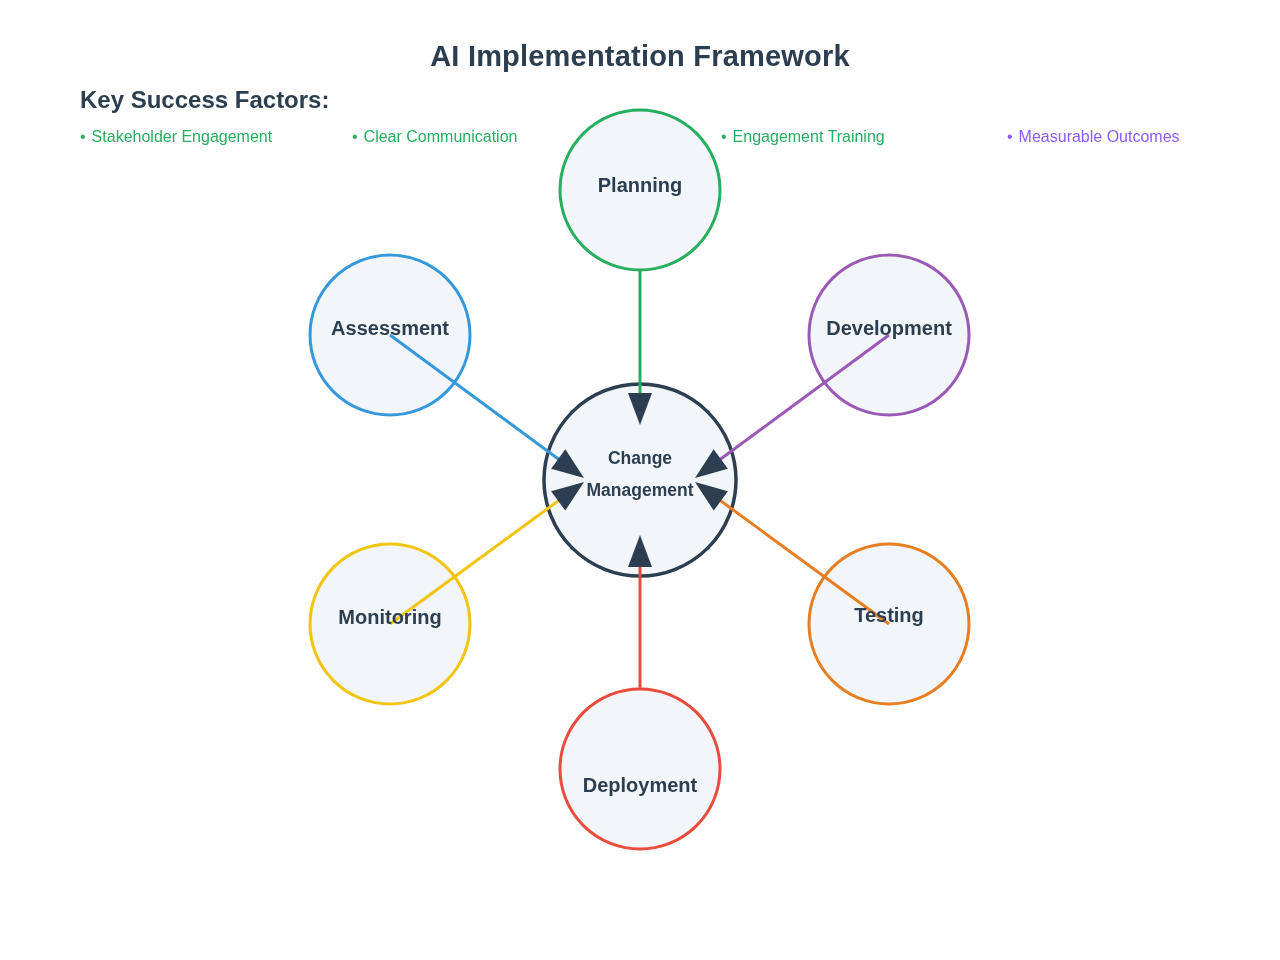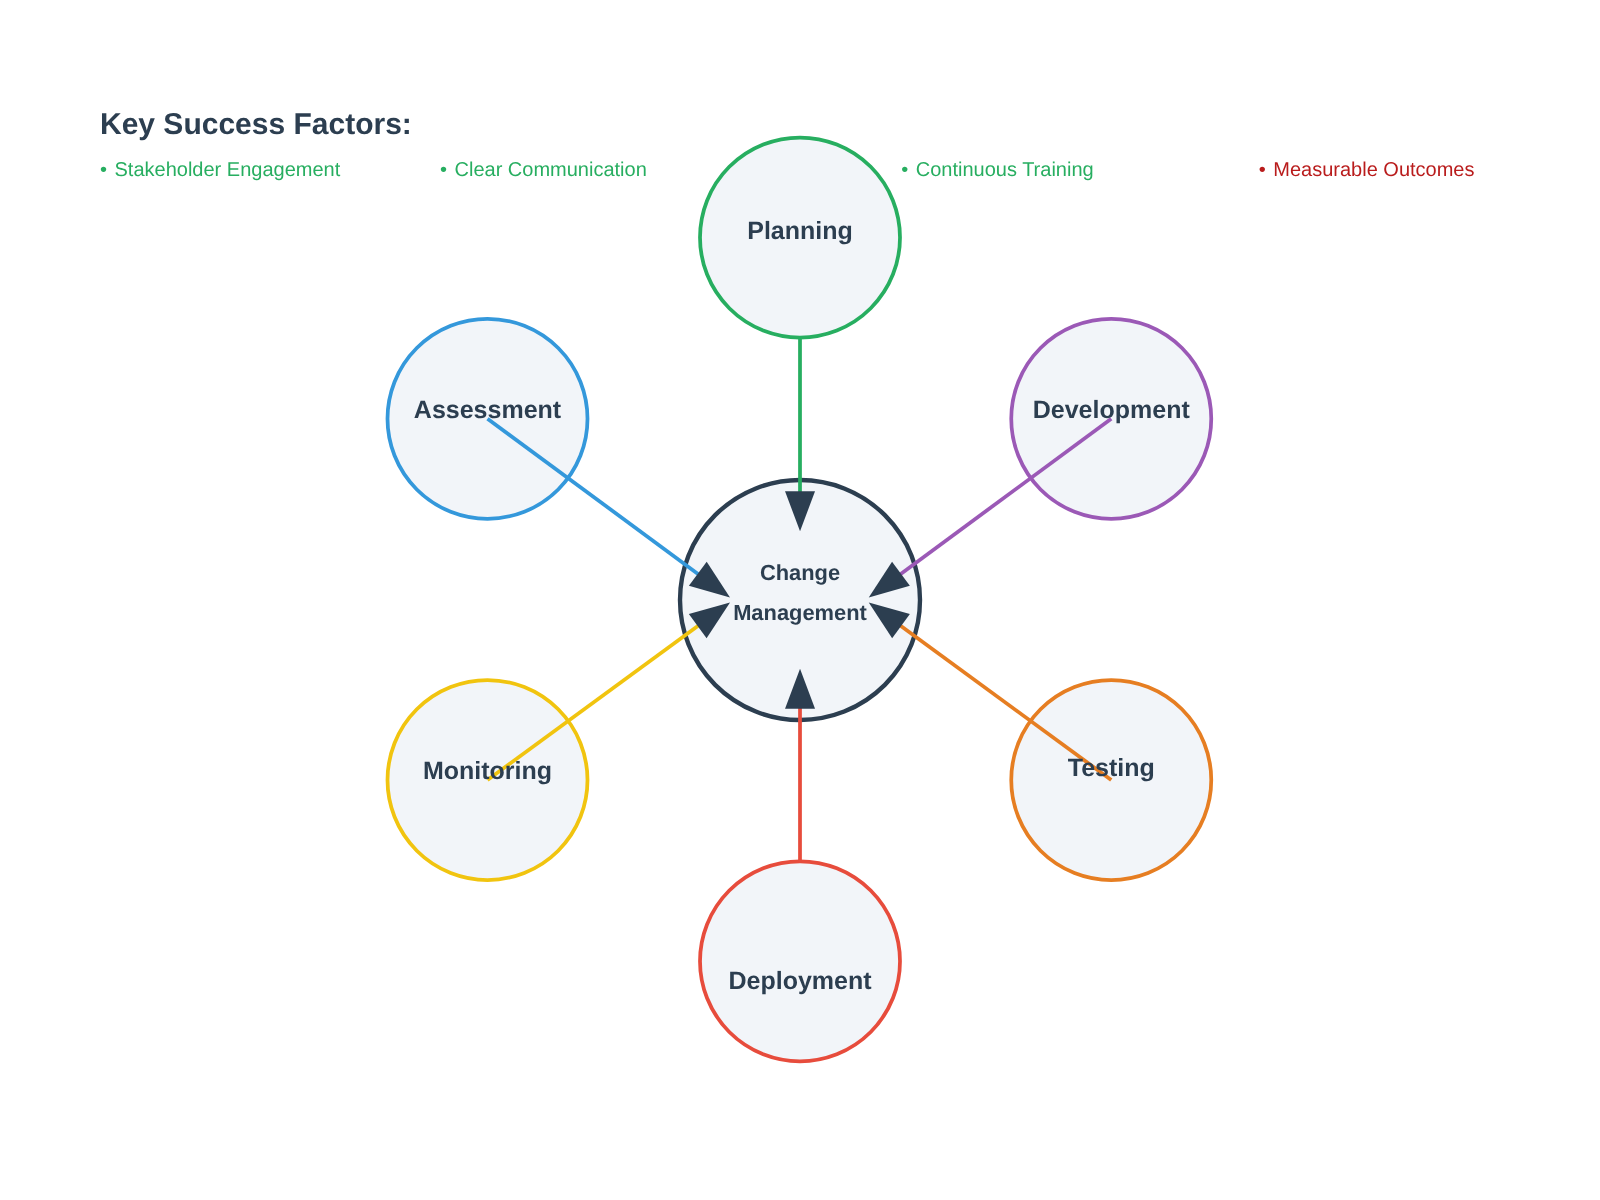--- a/index.html
+++ b/index.html
@@ -65,31 +65,32 @@
       <text x="640" y="185" text-anchor="middle" dominant-baseline="central" fill="#2c3e50" class="sat-label">Planning</text>
       <text x="390" y="328" text-anchor="middle" dominant-baseline="central" fill="#2c3e50" class="sat-label">Assessment</text>
       <text x="889" y="328" text-anchor="middle" dominant-baseline="central" fill="#2c3e50" class="sat-label">Development</text>
       <text x="390" y="617" text-anchor="middle" dominant-baseline="central" fill="#2c3e50" class="sat-label">Monitoring</text>
       <text x="889" y="615" text-anchor="middle" dominant-baseline="central" fill="#2c3e50" class="sat-label">Testing</text>
       <text x="640" y="785" text-anchor="middle" dominant-baseline="central" fill="#2c3e50" class="sat-label">Deployment</text>
       <text x="640" y="458" text-anchor="middle" dominant-baseline="central" fill="#2c3e50" class="hub-label">Change</text>
       <text x="640" y="490" text-anchor="middle" dominant-baseline="central" fill="#2c3e50" class="hub-label">Management</text>
     </svg>
 
+  <div class="page-title" style="color: rgb(44, 62, 80);">AI Implementation Framework</div>
 
   <div class="ksf-heading" style="color: rgb(44, 62, 80);">Key Success Factors:</div>
 
   <div class="factors">
     <span class="factor f1" style="color: rgb(39, 174, 96);">
       <span class="bullet">•</span><span>Stakeholder Engagement</span>
     </span>
     <span class="factor f2" style="color: rgb(39, 174, 96);">
       <span class="bullet">•</span><span>Clear Communication</span>
     </span>
     <span class="factor f3" style="color: rgb(39, 174, 96);">
-      <span class="bullet">•</span><span>Continuous Training</span>
+      <span class="bullet">•</span><span>Engagement Training</span>
     </span>
-    <span class="factor f4" style="color: #b91c1c;">
+    <span class="factor f4" style="color: #8b5cf6;">
       <span class="bullet">•</span><span>Measurable Outcomes</span>
     </span>
   </div>
 
 </div>
 
 </body></html>

